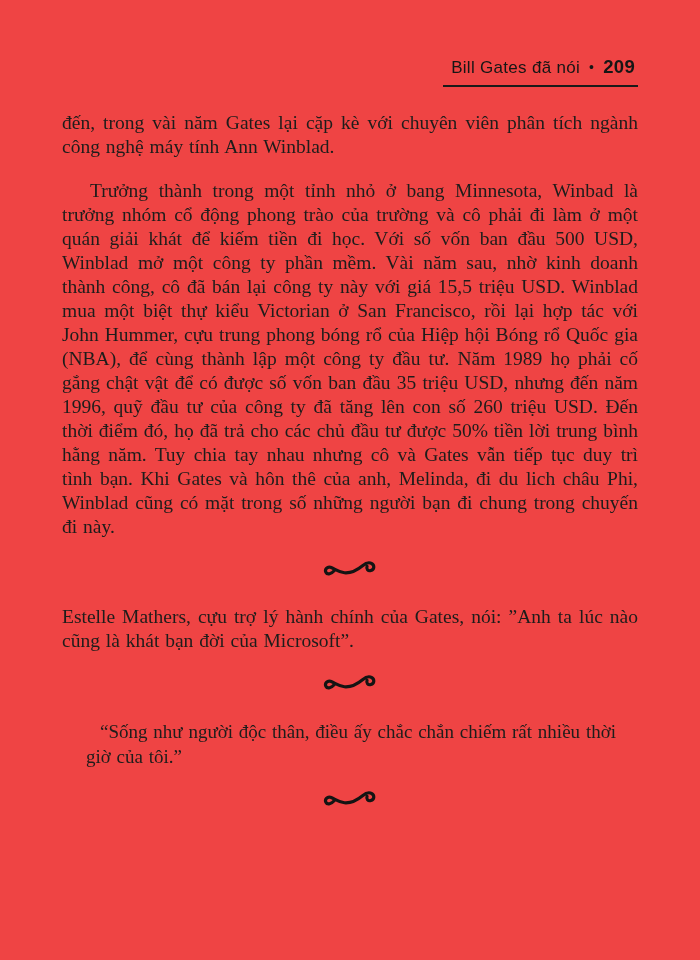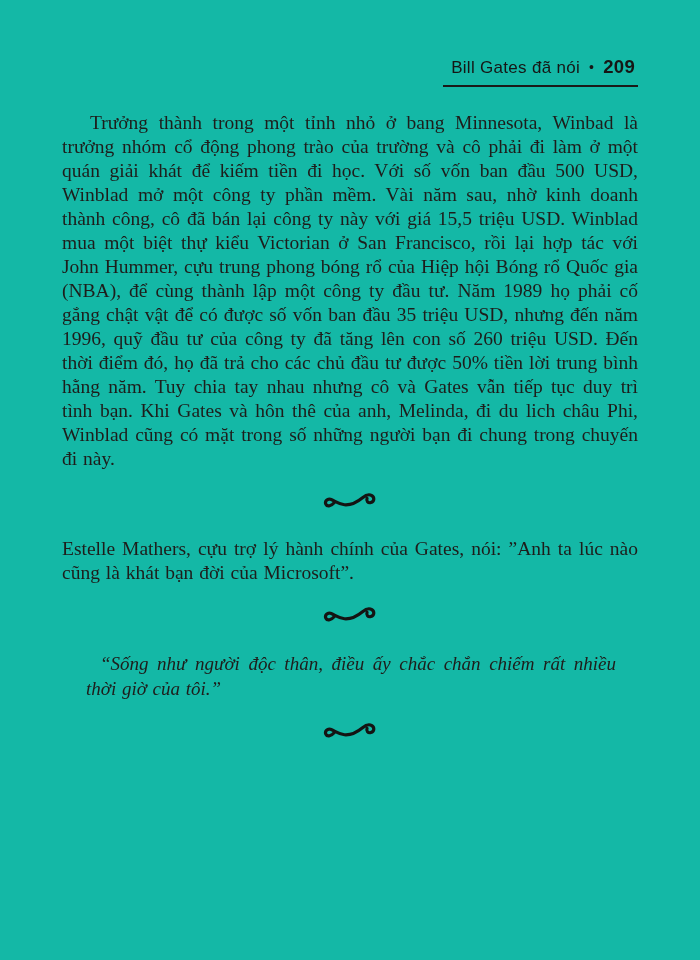--- a/index.html
+++ b/index.html
@@ -8,21 +8,21 @@
     width: 700px;
     height: 960px;
     background: #ffffff;
     overflow: hidden;
   }
   .page {
     box-sizing: border-box;
     width: 700px;
     height: 960px;
     padding: 56px 62px 0 62px;
-    background: #14b8a6;
+    background: #ef4444;
     color: #1e1d1b;
     font-family: "Liberation Serif", "DejaVu Serif", serif;
   }
   
   .page-header {
     display: flex;
     justify-content: flex-end;
     margin-bottom: 24px;
   }
   .header-group {
@@ -48,27 +48,26 @@
   }
   
   .page-body p {
     margin: 0;
     font-size: 19.5px;
     line-height: 24px;
     text-align: justify;
     word-spacing: 1px;
   }
   .page-body p + p {
-    margin-top: 12px;
+    margin-top: 20px;
   }
   .indent-first {
     text-indent: 28px;
   }
   .pull-quote {
-    font-style: italic;
     font-size: 19px !important;
     line-height: 25px !important;
     margin-left: 24px !important;
     margin-right: 22px !important;
     text-indent: 14px;
     text-align: center;
   }
   
   .divider {
     text-align: center;
@@ -87,20 +86,21 @@
   <header class="page-header">
     <div class="header-group">
       <span>Bill Gates đã nói</span>
       <span class="header-sep">•</span>
       <span class="header-pagenum">209</span>
     </div>
   </header>
 
   <main class="page-body">
 
+    <p>đến, trong vài năm Gates lại cặp kè với chuyên viên phân tích ngành công nghệ máy tính Ann Winblad.</p>
 
     <p class="indent-first">Trưởng thành trong một tỉnh nhỏ ở bang Minnesota, Winbad là trưởng nhóm cổ động phong trào của trường và cô phải đi làm ở một quán giải khát để kiếm tiền đi học. Với số vốn ban đầu 500 USD, Winblad mở một công ty phần mềm. Vài năm sau, nhờ kinh doanh thành công, cô đã bán lại công ty này với giá 15,5 triệu USD. Winblad mua một biệt thự kiểu Victorian ở San Francisco, rồi lại hợp tác với John Hummer, cựu trung phong bóng rổ của Hiệp hội Bóng rổ Quốc gia (NBA), để cùng thành lập một công ty đầu tư. Năm 1989 họ phải cố gắng chật vật để có được số vốn ban đầu 35 triệu USD, nhưng đến năm 1996, quỹ đầu tư của công ty đã tăng lên con số 260 triệu USD. Đến thời điểm đó, họ đã trả cho các chủ đầu tư được 50% tiền lời trung bình hằng năm. Tuy chia tay nhau nhưng cô và Gates vẫn tiếp tục duy trì tình bạn. Khi Gates và hôn thê của anh, Melinda, đi du lich châu Phi, Winblad cũng có mặt trong số những người bạn đi chung trong chuyến đi này.</p>
 
     <div class="divider">
       <svg width="62" height="26" viewBox="0 0 64 28" aria-hidden="true">
         <path d="M 15.5 16.5 C 12 20.5, 7.5 21.5, 6 18.5 C 4.5 15.5, 7.5 12.3, 11 13.3 C 15.5 14.8, 19.5 18.6, 26 19.1 C 33 19.7, 40 16, 45.5 11.5 C 48.5 9, 52.5 7.3, 55.5 9.3 C 58.7 11.4, 58.2 15.8, 54.5 16.8 C 51.3 17.6, 49.2 15, 50.4 12.3" fill="none" stroke="#141413" stroke-width="3.4" stroke-linecap="round" stroke-linejoin="round"></path>
       </svg>
     </div>
 
     <p>Estelle Mathers, cựu trợ lý hành chính của Gates, nói: ”Anh ta lúc nào cũng là khát bạn đời của Microsoft”.</p>

